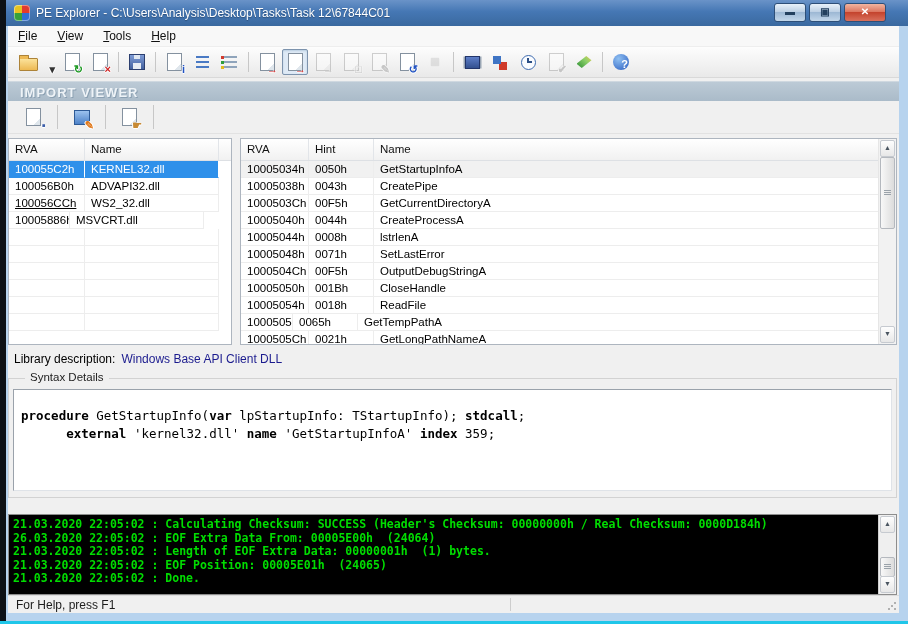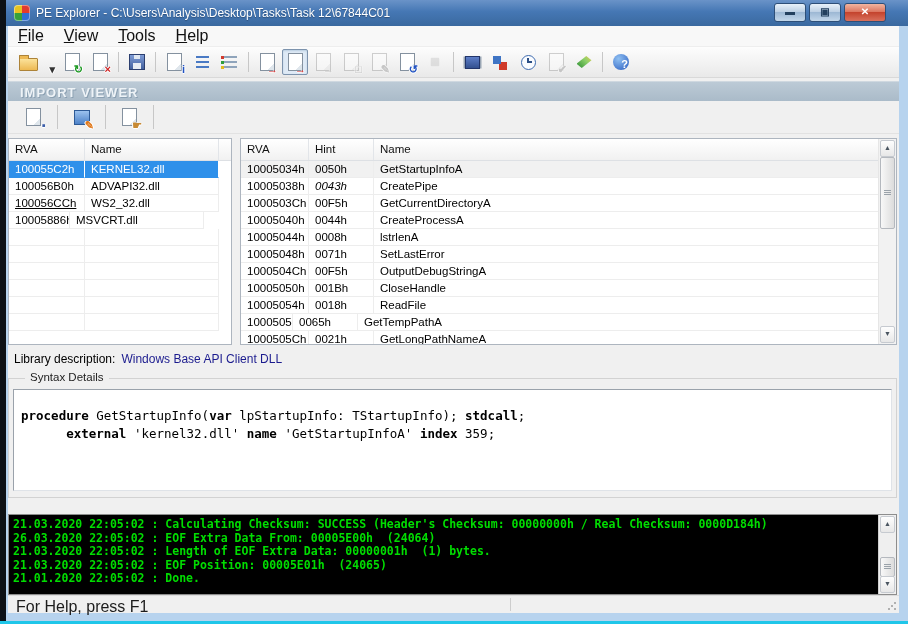--- a/index.html
+++ b/index.html
@@ -15,21 +15,21 @@
            box-shadow:0 0 0 1px rgba(255,255,255,.4) inset;}
   .title{color:#fff;font-size:12px;text-shadow:0 1px 1px #2c4e79;white-space:nowrap;}
   .capbtns{position:absolute;right:22px;top:3px;display:flex;gap:3px;}
   .capbtn{width:30px;height:17px;border:1px solid #2e4f78;border-radius:3px;
           background:linear-gradient(#e8f1fa,#b9cde2 50%,#9db8d4 50%,#c3d7ea);
           color:#1c3least;color:#23405e;font-size:10px;line-height:15px;text-align:center;font-weight:bold;}
   .capbtn.close{width:40px;background:linear-gradient(#f2b5a0,#d9705a 50%,#c4442e 50%,#d8705c);color:#fff;}
   
   .content{position:absolute;left:8px;top:26px;width:891px;height:586px;background:#f0f0f0;}
   .menubar{position:absolute;left:8px;top:26px;width:891px;height:20px;background:#f8f8f8;
-           display:flex;align-items:center;font-size:16px;color:#111;border-bottom:1px solid #eee;}
+           display:flex;align-items:center;font-size:12px;color:#111;border-bottom:1px solid #eee;}
   .menu-item{padding:2px 10px;} .menu-item u{text-decoration:underline;}
   .toolbar{position:absolute;left:8px;top:47px;width:891px;height:31px;display:flex;align-items:center;
            background:linear-gradient(#fdfdfd,#e9e9e9);border-bottom:1px solid #d9d9d9;padding-left:6px;box-sizing:border-box;}
   .tbsep{width:1px;height:20px;background:#c7c7c7;margin:0 4px;}
   .tbi{width:24px;height:24px;position:relative;display:inline-flex;align-items:center;justify-content:center;margin:0 1px;
        border:1px solid transparent;border-radius:2px;}
   .tbi.pressed{border-color:#7d93ad;background:#dfeaf6;box-shadow:inset 0 1px 2px #b9cde0;}
   .tbi.grayed{opacity:.40;filter:grayscale(1);}
   .tbi .ov{position:absolute;right:1px;bottom:-1px;font-size:11px;font-weight:bold;line-height:11px;
            text-shadow:1px 0 0 #fff,-1px 0 0 #fff,0 1px 0 #fff;}
@@ -95,21 +95,21 @@
            border-right-color:#dfe3e8;border-bottom-color:#dfe3e8;padding:17px 7px;box-sizing:border-box;overflow:hidden;}
   .codeline{font-family:"DejaVu Sans Mono",monospace;font-size:12.5px;line-height:18px;color:#000;white-space:pre;}
   .codeline .kw{font-weight:bold;}
   
   .console{position:absolute;left:8px;top:514px;width:889px;height:81px;background:#000;border:1px solid #8d8d8d;box-sizing:border-box;}
   .console .lines{position:absolute;left:4px;top:3px;right:20px;bottom:2px;overflow:hidden;}
   .cline{font-family:"DejaVu Sans Mono",monospace;font-size:11.5px;font-weight:bold;line-height:13.5px;color:#00dd00;white-space:pre;}
   .console .sb{background:#efefef;border-left:1px solid #d0d0d0;width:17px;}
   
   .statusbar{position:absolute;left:8px;top:595px;width:891px;height:17px;background:#f0f0f0;border-top:1px solid #dcdcdc;}
-  .statusbar .txt{position:absolute;left:8px;top:2px;font-size:16px;color:#1c1c1c;}
+  .statusbar .txt{position:absolute;left:8px;top:2px;font-size:12px;color:#1c1c1c;}
   .statusbar .div{position:absolute;left:502px;top:2px;width:1px;height:13px;background:#cdcdcd;}
   .grip{position:absolute;right:2px;bottom:2px;width:10px;height:10px;
         background:radial-gradient(circle at 8px 2px,#b0b0b0 1px,transparent 1.4px),
                    radial-gradient(circle at 8px 8px,#b0b0b0 1px,transparent 1.4px),
                    radial-gradient(circle at 2px 8px,#b0b0b0 1px,transparent 1.4px),
                    radial-gradient(circle at 5px 5px,#b0b0b0 1px,transparent 1.4px);}
 </style>
 </head>
 <body>
 
@@ -305,21 +305,21 @@
         <div class="hcell" style="width: 0px; flex: 1 1 0%;">Name</div>
       </div>
       <div class="rows-wrap">
         <div class="row softsel">
           <div class="cell" style="width: 68px;">10005034h</div>
           <div class="cell" style="width: 65px;">0050h</div>
           <div class="cell" style="width: 0px; flex: 1 1 0%;">GetStartupInfoA</div>
         </div>
         <div class="row">
           <div class="cell" style="width: 68px;">10005038h</div>
-          <div class="cell" style="width: 65px; font-style: italic;">0043h</div>
+          <div class="cell" style="width: 65px;">0043h</div>
           <div class="cell" style="width: 0px; flex: 1 1 0%;">CreatePipe</div>
         </div>
         <div class="row">
           <div class="cell" style="width: 68px;">1000503Ch</div>
           <div class="cell" style="width: 65px;">00F5h</div>
           <div class="cell" style="width: 0px; flex: 1 1 0%;">GetCurrentDirectoryA</div>
         </div>
         <div class="row">
           <div class="cell" style="width: 68px;">10005040h</div>
           <div class="cell" style="width: 65px;">0044h</div>
@@ -380,21 +380,21 @@
         <div class="codeline"><span>      </span><span class="kw">external</span><span> 'kernel32.dll' </span><span class="kw">name</span><span> 'GetStartupInfoA' </span><span class="kw">index</span><span> 359;</span></div>
       </div>
   </div>
 
   <div class="console">
     <div class="lines" id="console-lines">
         <div class="cline">21.03.2020 22:05:02 : Calculating Checksum: SUCCESS (Header's Checksum: 00000000h / Real Checksum: 0000D184h)</div>
         <div class="cline">26.03.2020 22:05:02 : EOF Extra Data From: 00005E00h  (24064)</div>
         <div class="cline">21.03.2020 22:05:02 : Length of EOF Extra Data: 00000001h  (1) bytes.</div>
         <div class="cline">21.03.2020 22:05:02 : EOF Position: 00005E01h  (24065)</div>
-        <div class="cline">21.01.2020 22:05:02 : Done.</div>
+        <div class="cline">21.03.2020 22:05:02 : Done.</div>
       </div>
     <div class="sb">
       <div class="arr up">▲</div>
       <div class="thumb" style="bottom:17px;height:18px;"></div>
       <div class="arr dn">▼</div>
     </div>
   </div>
 
   <div class="statusbar">
     <div class="txt">For Help, press F1</div>

